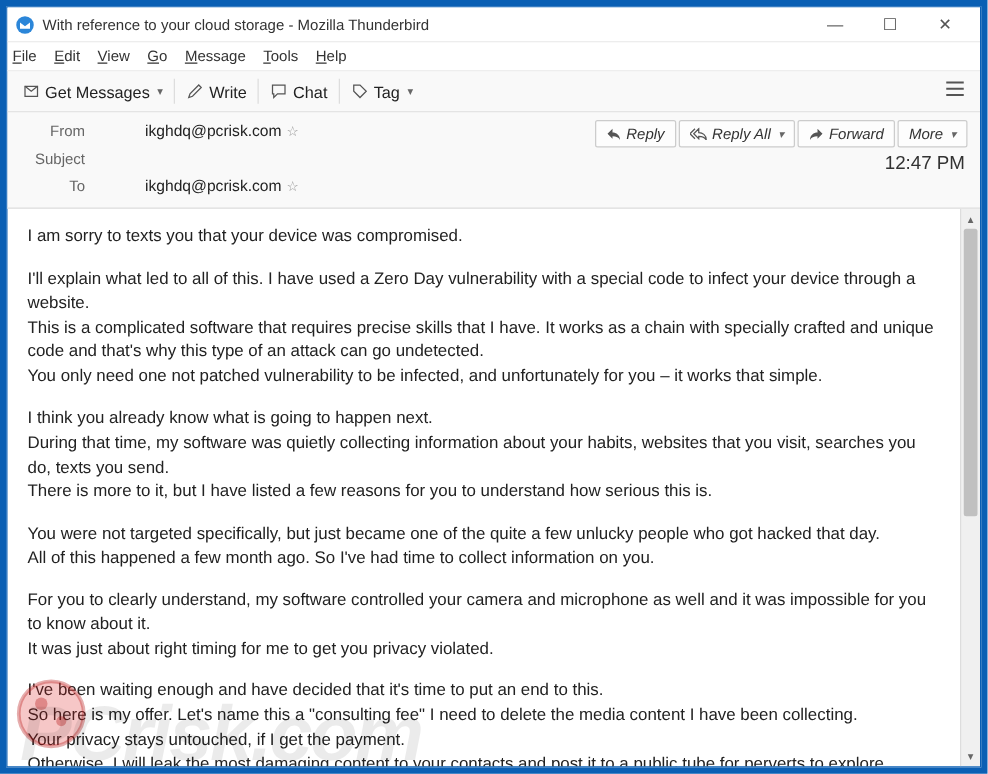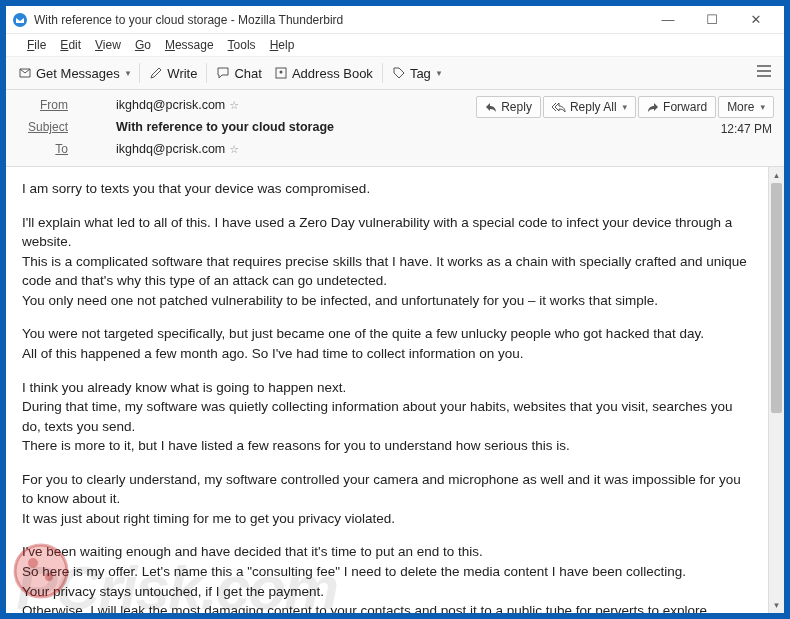--- a/index.html
+++ b/index.html
@@ -3,38 +3,38 @@
 <meta charset="utf-8">
 <style>
 * { margin: 0; padding: 0; box-sizing: border-box; font-family: "Segoe UI", Tahoma, sans-serif; }
 body { background: #0a5fb4; padding: 5px; width: 790px; height: 619px; overflow: hidden; }
 .window { background: #fff; border: 1px solid #0a5fb4; width: 100%; height: 100%; display: flex; flex-direction: column; position: relative; }
 .titlebar { height: 28px; display: flex; align-items: center; padding: 0 6px; background: #fff; border-bottom: 1px solid #e8e8e8; }
 .titlebar .app-icon { width: 16px; height: 16px; margin-right: 6px; }
 .titlebar .title { font-size: 12px; color: #333; flex: 1; }
 .win-controls { display: flex; }
 .win-controls div { width: 44px; height: 28px; display: flex; align-items: center; justify-content: center; color: #555; font-size: 13px; }
-.menubar { height: 22px; display: flex; align-items: center; padding: 0 21px; background: #fff; font-size: 12px; color: #333; }
+.menubar { height: 22px; display: flex; align-items: center; padding: 0 4px; background: #fff; font-size: 12px; color: #333; }
 .menubar span { margin-right: 14px; }
 .menubar span u { text-decoration: underline; }
 .toolbar { height: 34px; display: flex; align-items: center; padding: 12px 6px; background: #f9f9f9; border-top: 1px solid #eee; border-bottom: 1px solid #ddd; gap: 0; }
 .tb-btn { display: flex; align-items: center; gap: 4px; padding: 3px 6px; font-size: 13px; color: #222; border-radius: 2px; }
 .tb-sep { width: 1px; height: 20px; background: #ddd; margin: 0 3px; }
 .tb-icon { width: 14px; height: 14px; }
 .dropdown-caret { font-size: 9px; color: #666; margin-left: 2px; }
 .hamburger { margin-left: auto; padding: 4px 6px; }
 .headers { background: #f9f9f9; border-bottom: 1px solid #ddd; position: relative; padding: 4px 10px 6px 10px; }
 .hdr-row { display: flex; align-items: center; min-height: 22px; font-size: 12.5px; }
-.hdr-label { width: 52px; text-align: right; color: #666; margin-right: 8px; font-size: 12px; text-decoration: underline; }
+.hdr-label { width: 52px; text-align: right; color: #666; margin-right: 8px; font-size: 12px; }
 .hdr-value { color: #222; display: flex; align-items: center; gap: 4px; padding-left: 40px; }
 .subject { font-weight: 600; }
 .star { color: #999; font-size: 11px; }
 .action-row { position: absolute; right: 10px; top: 6px; display: flex; gap: 2px; }
-.act-btn { background: #fdfdfd; border: 1px solid #ccc; border-radius: 2px; padding: 3px 8px; font-size: 12px; display: flex; align-items: center; gap: 4px; color: #333; }
-.time { position: absolute; right: 12px; top: 32px; font-size: 12px; color: #333; }
+.act-btn { background: #fdfdfd; border: 1px solid #ccc; border-radius: 2px; padding: 3px 8px; font-size: 12px; display: flex; align-items: center; gap: 4px; color: #333; font-style: italic; }
+.time { position: absolute; right: 12px; top: 32px; font-size: 15px; color: #333; }
 .body-area { flex: 1; display: flex; overflow: hidden; }
 .msg-body { flex: 1; padding: 12px 16px; font-size: 13.5px; color: #222; line-height: 1.45; overflow: hidden; }
 .msg-body p { margin-bottom: 14px; }
 .scrollbar { width: 16px; background: #f0f0f0; border-left: 1px solid #ddd; position: relative; }
 .scroll-arrow { height: 16px; display: flex; align-items: center; justify-content: center; font-size: 9px; color: #666; }
 .scroll-thumb { position: absolute; top: 16px; left: 2px; right: 2px; height: 230px; background: #c0c0c0; border-radius: 2px; }
 .watermark { position: absolute; left: 0; right: 0; bottom: -10px; font-size: 62px; font-weight: 800; color: rgba(0,0,0,0.08); font-style: italic; letter-spacing: -2px; pointer-events: none; padding-left: 10px; font-family: Arial, sans-serif; }
 .wm-red { position: absolute; left: 5px; bottom: 12px; width: 60px; height: 60px; pointer-events: none; }
 </style>
 </head>
@@ -81,27 +81,20 @@
         </svg>
       <span>Write</span>
     </div>
     <div class="tb-sep"></div>
     <div class="tb-btn">
       <svg class="tb-icon" viewBox="0 0 14 14">
           <path d="M2 2h10v7H6l-3 3V9H2z" fill="none" stroke="#555"></path>
         </svg>
       <span>Chat</span>
     </div>
-    <div class="tb-btn">
-      <svg class="tb-icon" viewBox="0 0 14 14">
-          <rect x="2" y="2" width="10" height="10" fill="none" stroke="#555"></rect>
-          <circle cx="7" cy="6" r="1.5" fill="#555"></circle>
-        </svg>
-      <span>Address Book</span>
-    </div>
     <div class="tb-sep"></div>
     <div class="tb-btn">
       <svg class="tb-icon" viewBox="0 0 14 14">
           <path d="M2 2h5l5 5-5 5-5-5z" fill="none" stroke="#555"></path>
         </svg>
       <span>Tag</span>
       <span class="dropdown-caret">▾</span>
     </div>
     <div class="hamburger">
       <svg width="16" height="14" viewBox="0 0 16 14">
@@ -140,42 +133,41 @@
 
     <div class="hdr-row">
       <div class="hdr-label">From</div>
       <div class="hdr-value">
         <span>ikghdq@pcrisk.com</span>
         <span class="star">☆</span>
       </div>
     </div>
     <div class="hdr-row">
       <div class="hdr-label">Subject</div>
-      <div class="hdr-value subject">With reference to your cloud storage</div>
     </div>
     <div class="hdr-row">
       <div class="hdr-label">To</div>
       <div class="hdr-value">
         <span>ikghdq@pcrisk.com</span>
         <span class="star">☆</span>
       </div>
     </div>
   </div>
 
   <div class="body-area">
     <div class="msg-body">
       <p>I am sorry to texts you that your device was compromised.</p>
       <p style="white-space:pre-line">I'll explain what led to all of this. I have used a Zero Day vulnerability with a special code to infect your device through a website.
 This is a complicated software that requires precise skills that I have. It works as a chain with specially crafted and unique code and that's why this type of an attack can go undetected.
 You only need one not patched vulnerability to be infected, and unfortunately for you – it works that simple.</p>
-      <p style="white-space:pre-line">You were not targeted specifically, but just became one of the quite a few unlucky people who got hacked that day.
-All of this happened a few month ago. So I've had time to collect information on you.</p>
       <p style="white-space:pre-line">I think you already know what is going to happen next.
 During that time, my software was quietly collecting information about your habits, websites that you visit, searches you do, texts you send.
 There is more to it, but I have listed a few reasons for you to understand how serious this is.</p>
+      <p style="white-space:pre-line">You were not targeted specifically, but just became one of the quite a few unlucky people who got hacked that day.
+All of this happened a few month ago. So I've had time to collect information on you.</p>
       <p style="white-space:pre-line">For you to clearly understand, my software controlled your camera and microphone as well and it was impossible for you to know about it.
 It was just about right timing for me to get you privacy violated.</p>
       <p style="white-space:pre-line">I've been waiting enough and have decided that it's time to put an end to this.
 So here is my offer. Let's name this a "consulting fee" I need to delete the media content I have been collecting.
 Your privacy stays untouched, if I get the payment.
 Otherwise, I will leak the most damaging content to your contacts and post it to a public tube for perverts to explore.</p>
     </div>
     <div class="scrollbar">
       <div class="scroll-arrow">▴</div>
       <div class="scroll-thumb"></div>

